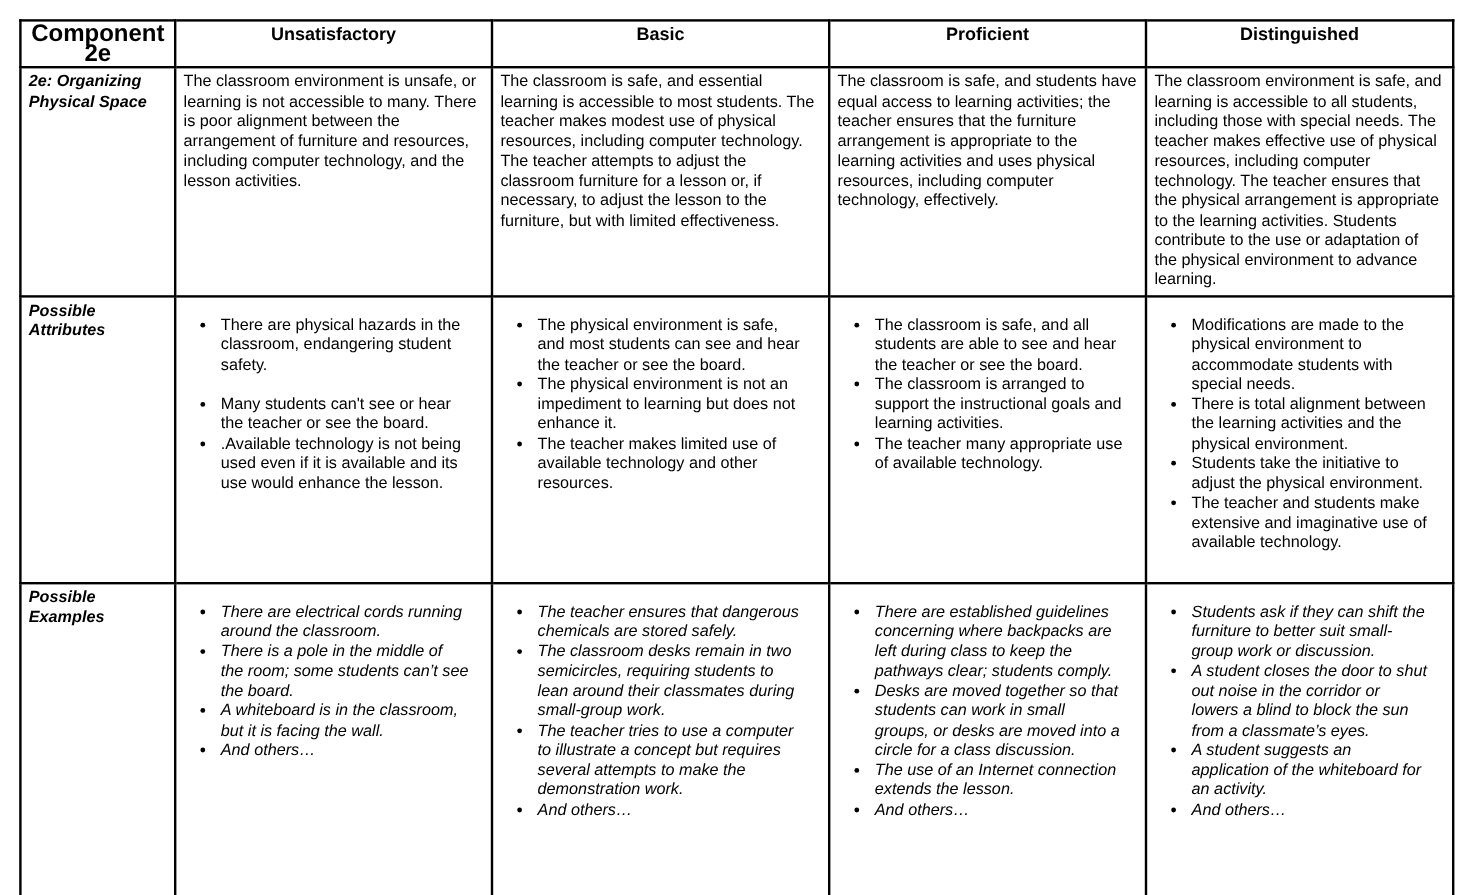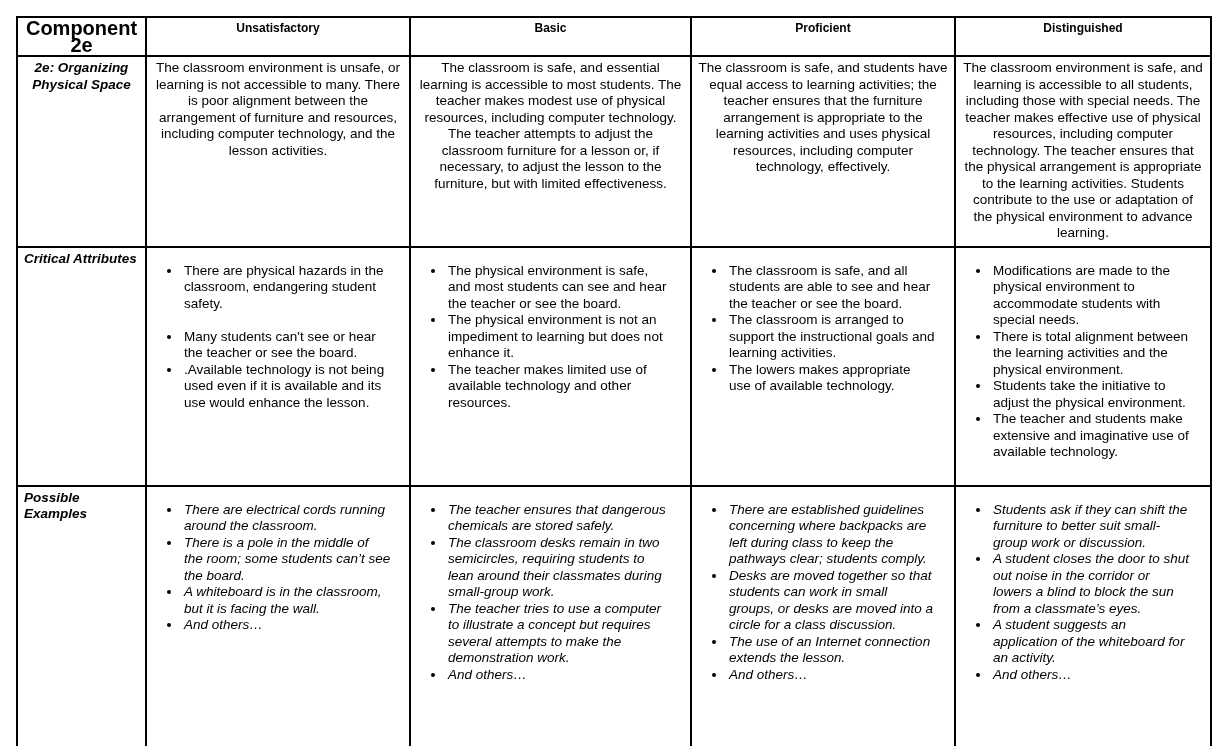--- a/index.html
+++ b/index.html
@@ -21,36 +21,36 @@
   col.c-basic { width: 281px; }
   col.c-prof  { width: 264px; }
   col.c-dist  { width: 256px; }
   th, td {
     border: 2px solid #000000;
     vertical-align: top;
     padding: 3px 6px 4px 6px;
   }
   th {
     font-weight: bold;
-    font-size: 12px;
+    font-size: 15px;
     line-height: 17px;
     text-align: center;
     padding: 2px 4px 1px 4px;
     height: 24px;
   }
   th.first { font-size: 20px; }
   td {
     font-size: 13.5px;
     line-height: 16.5px;
   }
   td.label-cell {
     font-weight: bold;
     font-style: italic;
   }
-  tr.row-desc td { height: 180px; text-align: center; }
+  tr.row-desc td { height: 180px; }
   tr.row-attr td { height: 239px; }
   tr.row-ex   td { height: 274px; }
   .para { margin: 0; }
   ul.bullets {
     margin: 12px;
     padding-left: 17px;
     list-style-type: disc;
   }
   ul.bullets li { margin: 0; padding-left: 2px; }
   ul.bullets li.spacer { list-style: none; height: 16.5px; }
@@ -87,41 +87,41 @@
           <p class="para">The classroom is safe, and essential learning is accessible to most students. The teacher makes modest use of physical resources, including computer technology. The teacher attempts to adjust the classroom furniture for a lesson or, if necessary, to adjust the lesson to the furniture, but with limited effectiveness.</p>
         </td>
         <td>
           <p class="para">The classroom is safe, and students have equal access to learning activities; the teacher ensures that the furniture arrangement is appropriate to the learning activities and uses physical resources, including computer technology, effectively.</p>
         </td>
         <td>
           <p class="para">The classroom environment is safe, and learning is accessible to all students, including those with special needs. The teacher makes effective use of physical resources, including computer technology. The teacher ensures that the physical arrangement is appropriate to the learning activities. Students contribute to the use or adaptation of the physical environment to advance learning.</p>
         </td>
       </tr>
       <tr class="row-attr">
-        <td class="label-cell">Critical Attributes</td>
+        <td class="label-cell">Possible Attributes</td>
         <td>
           <ul class="bullets">
               <li>There are physical hazards in the classroom, endangering student safety.</li>
               <li class="spacer"></li>
               <li>Many students can't see or hear the teacher or see the board.</li>
               <li>.Available technology is not being used even if it is available and its use would enhance the lesson.</li>
             </ul>
         </td>
         <td>
           <ul class="bullets">
               <li>The physical environment is safe, and most students can see and hear the teacher or see the board.</li>
               <li>The physical environment is not an impediment to learning but does not enhance it.</li>
               <li>The teacher makes limited use of available technology and other resources.</li>
             </ul>
         </td>
         <td>
           <ul class="bullets">
               <li>The classroom is safe, and all students are able to see and hear the teacher or see the board.</li>
               <li>The classroom is arranged to support the instructional goals and learning activities.</li>
-              <li>The lowers makes appropriate use of available technology.</li>
+              <li>The teacher many appropriate use of available technology.</li>
             </ul>
         </td>
         <td>
           <ul class="bullets">
               <li>Modifications are made to the physical environment to accommodate students with special needs.</li>
               <li>There is total alignment between the learning activities and the physical environment.</li>
               <li>Students take the initiative to adjust the physical environment.</li>
               <li>The teacher and students make extensive and imaginative use of available technology.</li>
             </ul>
         </td>

